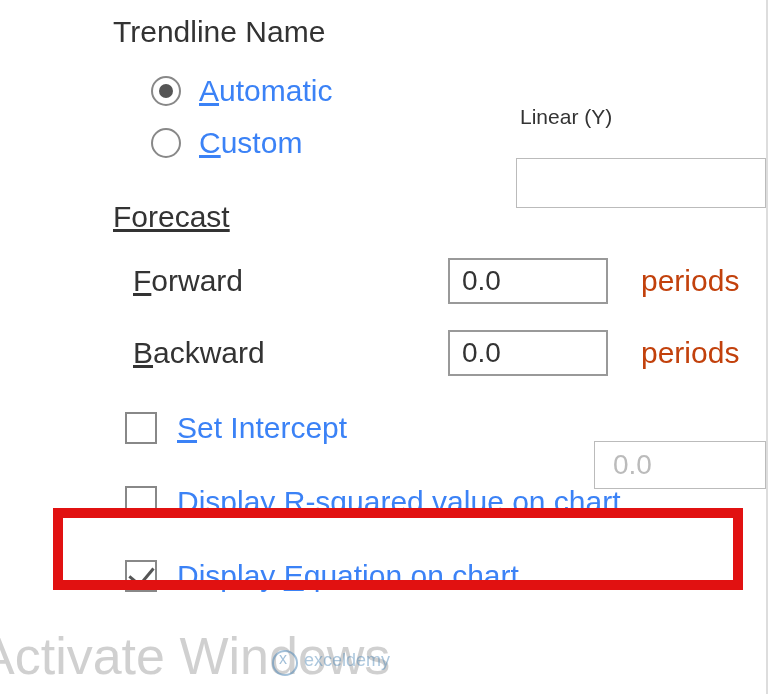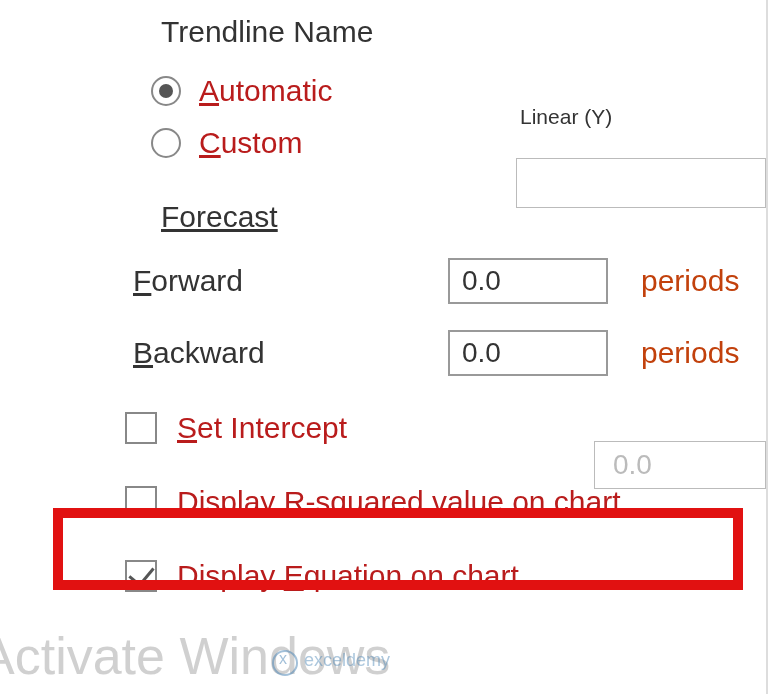--- a/index.html
+++ b/index.html
@@ -20,21 +20,20 @@
     right: 0;
     bottom: 0;
     padding-left: 113px;
     padding-top: 15px;
     font-size: 30px;
   }
   .section-title {
     color: #333;
     font-size: 30px;
     margin-bottom: 25px;
-    margin-left: 48px;
   }
   .radio-row {
     display: flex;
     align-items: center;
     margin-left: 38px;
     margin-bottom: 18px;
   }
   .radio-outer {
     width: 30px;
     height: 30px;
@@ -46,21 +45,21 @@
     justify-content: center;
     box-sizing: border-box;
   }
   .radio-inner {
     width: 14px;
     height: 14px;
     border-radius: 50%;
     background: #555;
   }
   .label-text {
-    color: #b91c1c;
+    color: #3b82f6;
   }
   .ul-first {
     text-decoration: underline;
   }
   .name-display {
     position: absolute;
     left: 520px;
     top: 105px;
     color: #333;
     font-size: 21px;

